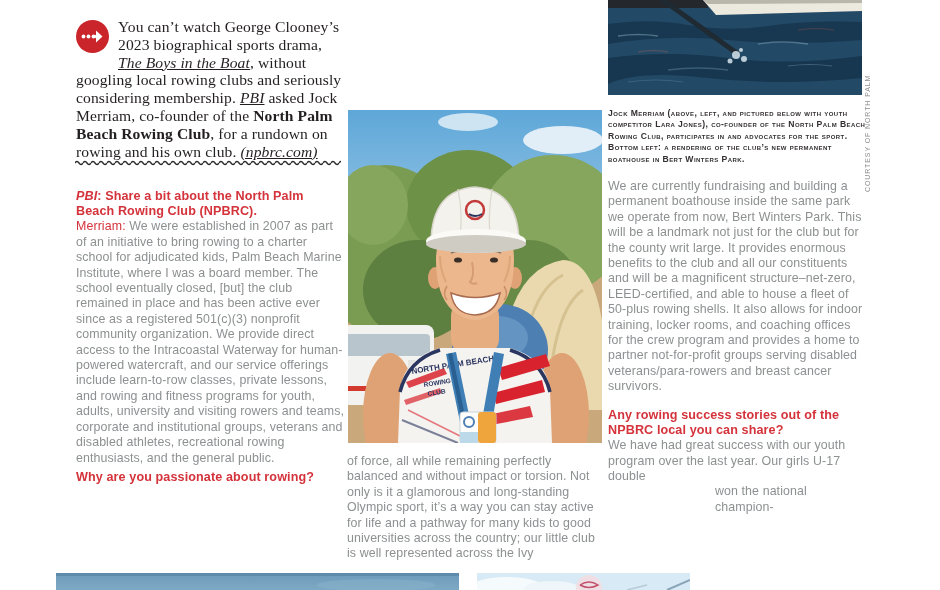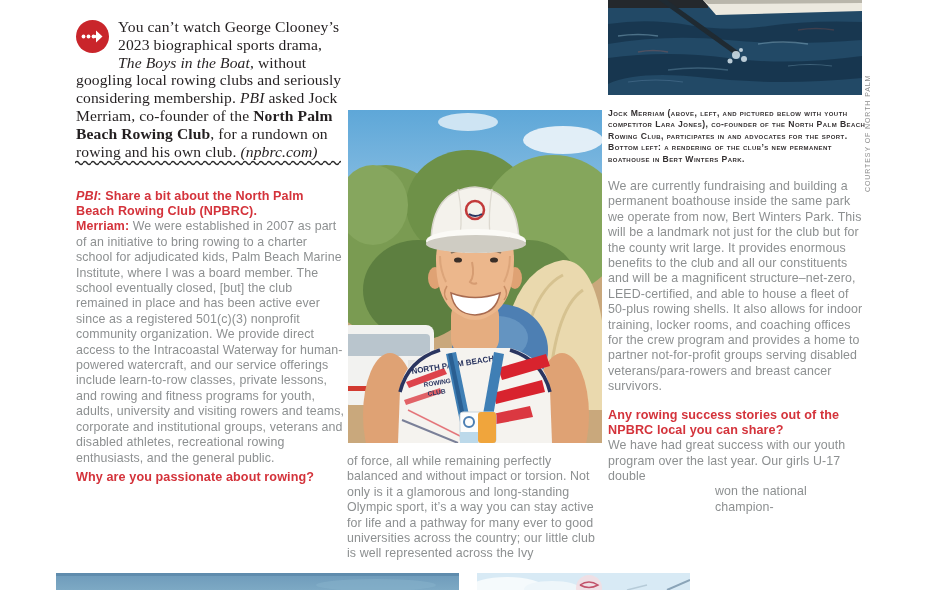--- a/index.html
+++ b/index.html
@@ -8,40 +8,40 @@
     position:relative; width:940px; height:590px; background:#ffffff;
     overflow:hidden; font-family:"Liberation Sans", sans-serif;
   }
   
   .intro {
     position:absolute; left:76px; top:18px; width:268px;
     font-family:"Liberation Serif", serif;
     font-size:15.6px; line-height:17.8px; color:#231f20;
     letter-spacing:0.1px;
   }
-  .intro .ital { font-style:italic; }
+  .intro .ital { font-style:italic;text-decoration:underline; }
   .intro .bold { font-weight:bold; }
   .intro-icon {
     float:left; width:33px; height:33px; margin:2px 9px 2px 0;
   }
   .wavy { position:absolute; left:75px; top:153px; width:266px; height:8px; }
   
   .col {
     position:absolute; font-size:12.4px; line-height:15.4px;
     color:#8d9091; letter-spacing:0.1px;
   }
   .col-left  { left:76px;  top:176px; width:268px; }
   .col-mid   { left:347px; top:454px; width:258px; }
   .col-right { left:608px; top:179px; width:258px; }
   .q {
     color:#d4333b; font-weight:bold; font-size:12.6px;
     margin-top:4px; line-height:15.2px;
   }
   .q .ital { font-style:italic; }
-  .alabel { color:#d4333b; font-weight:bold; }
+  .alabel { color:#d4333b; font-weight:normal; }
   .wrap-block { padding-left:107px; }
   
   .caption {
     position:absolute; left:608px; top:108px; width:262px;
     font-size:8.6px; font-weight:bold; line-height:11.4px;
     font-variant:small-caps; letter-spacing:0.45px; color:#332f30;
   }
   
   .photo { position:absolute; overflow:hidden; }
   .photo-top-right   { left:608px; top:0;     width:254px; height:95px; }
@@ -208,21 +208,21 @@
       <path d="M83,132 Q84,80 127,77 Q170,80 171,132" fill="none" stroke="#d8d5cc" stroke-width="1.5"></path>
       <path d="M110,79 Q115,105 112,126 M144,79 Q140,105 142,126" stroke="#ddd9d0" stroke-width="1.3" fill="none"></path>
       <ellipse cx="128" cy="131" rx="50" ry="12" fill="#fbfaf6"></ellipse>
       <ellipse cx="128" cy="134" rx="50" ry="9" fill="#cfccc3"></ellipse>
       <circle cx="127" cy="100" r="9" fill="none" stroke="#c23a3a" stroke-width="2.5"></circle>
       <path d="M121,104 q6,4 13,0" stroke="#2a3560" stroke-width="2" fill="none"></path>
     </svg>
   </div>
 
   <div class="col col-mid">
-    <div>of force, all while remaining perfectly balanced and without impact or torsion. Not only is it a glamorous and long-standing Olympic sport, it’s a way you can stay active for life and a pathway for many ever to good universities across the country; our little club is well represented across the Ivy</div>
+    <div>of force, all while remaining perfectly balanced and without impact or torsion. Not only is it a glamorous and long-standing Olympic sport, it’s a way you can stay active for life and a pathway for many kids to good universities across the country; our little club is well represented across the Ivy</div>
   </div>
 
   <div class="caption">Jock Merriam (above, left, and pictured below with youth competitor Lara Jones), co-founder of the North Palm Beach Rowing Club, participates in and advocates for the sport. Bottom left: a rendering of the club’s new permanent boathouse in Bert Winters Park.</div>
 
   <div class="col col-right">
     <div>We are currently fundraising and building a permanent boathouse inside the same park we operate from now, Bert Winters Park. This will be a landmark not just for the club but for the county writ large. It provides enormous benefits to the club and all our constituents and will be a magnificent structure–net-zero, LEED-certified, and able to house a fleet of 50-plus rowing shells. It also allows for indoor training, locker rooms, and coaching offices for the crew program and provides a home to partner not-for-profit groups serving disabled veterans/para-rowers and breast cancer survivors.</div>
     <div class="q" style="margin-top:13px">Any rowing success stories out of the NPBRC local you can share?</div>
     <div>We have had great success with our youth program over the last year. Our girls U-17 double</div>
     <div class="wrap-block">
       <div>won the national champion-</div>

